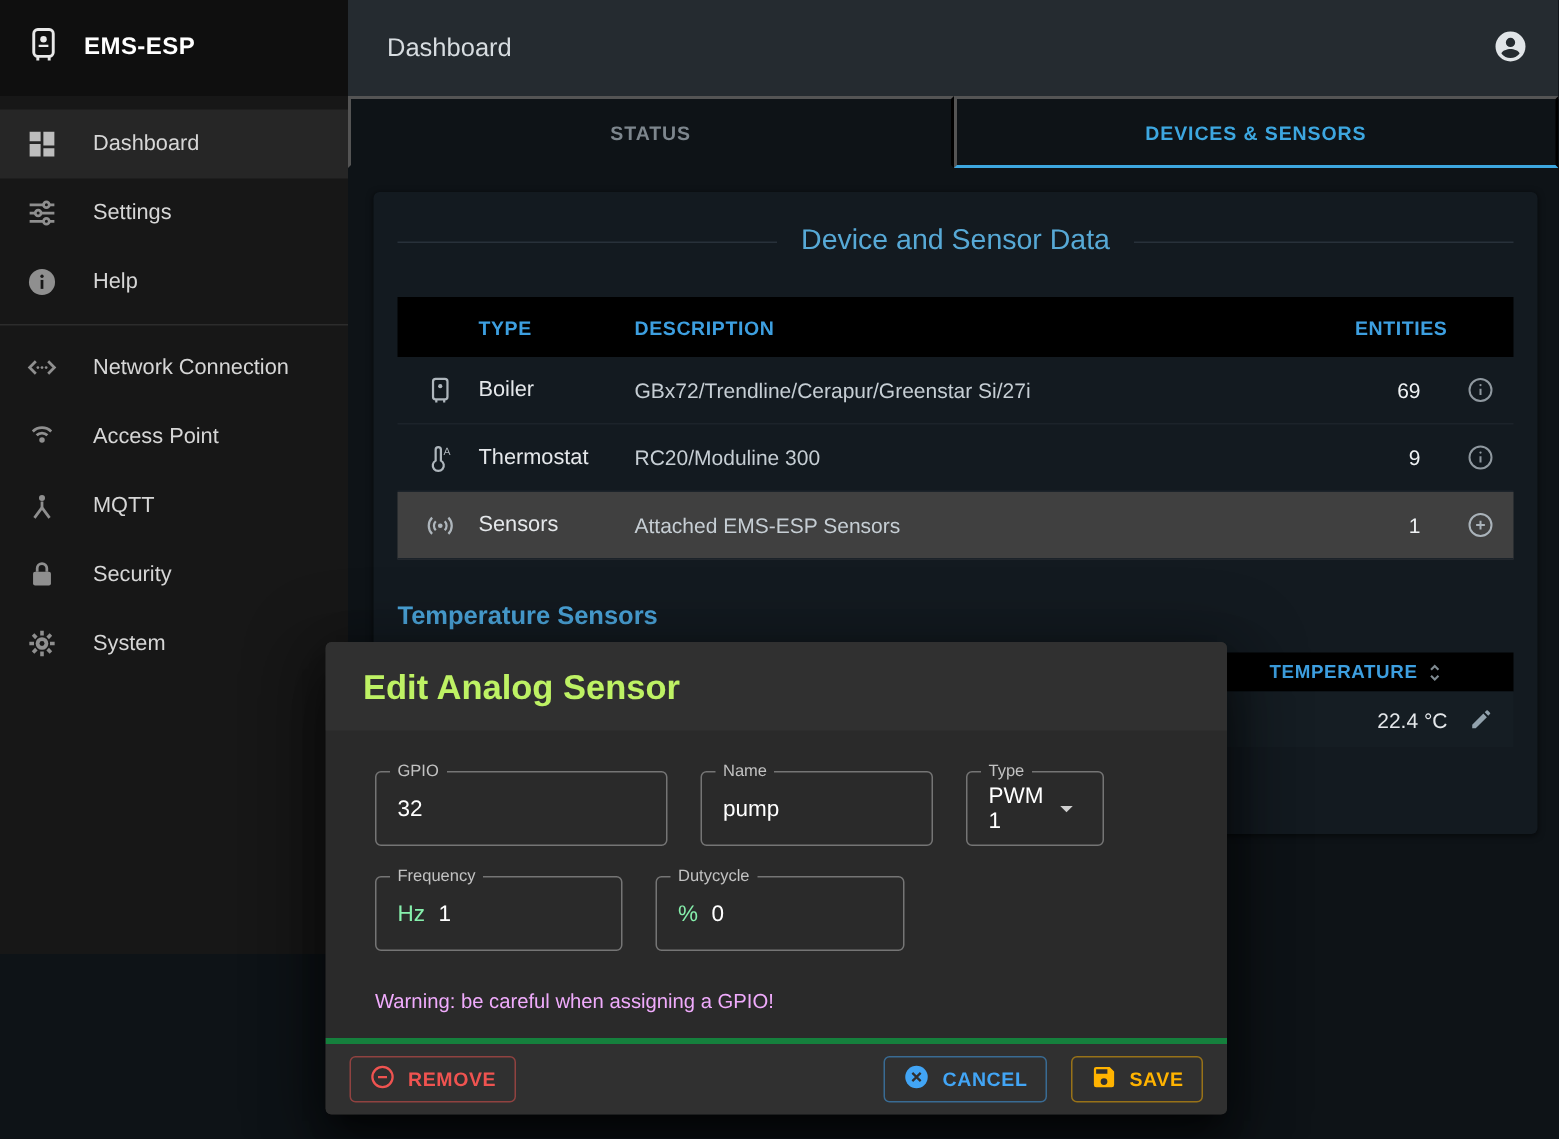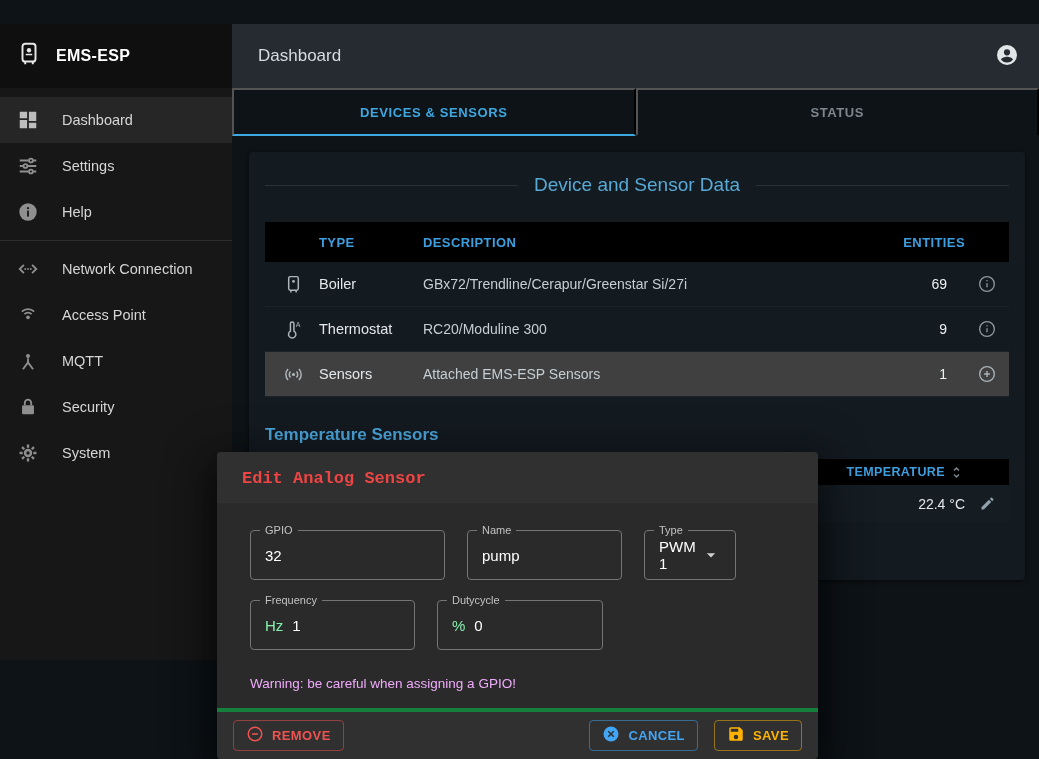--- a/index.html
+++ b/index.html
@@ -1,19 +1,19 @@
 <!DOCTYPE html>
 <html><head>
 <meta charset="utf-8">
 <style>
   * { margin:0; padding:0; box-sizing:border-box; }
   html,body { width:1039px; height:759px; }
   body { font-family:"Liberation Sans", sans-serif; background:#0e1317; overflow:hidden; }
 
-  .screen { position:relative; width:1039px; height:636px; display:flex; background:#0e1317;margin-top:24px; }
+  .screen { position:relative; width:1039px; height:636px; display:flex; background:#0e1317; }
 
   
   .sidebar { width:232px; flex-shrink:0; background:#171717; display:flex; flex-direction:column; }
   .sidebar-header { height:64px; background:#0f0f0f; display:flex; align-items:center; padding:0 16px; gap:14px; color:#e8e8e8; }
   .app-title { color:#fff; font-size:16px; font-weight:700; letter-spacing:.3px; }
   .nav { padding-top:9px; }
   .nav-item { height:46px; display:flex; align-items:center; gap:22px; padding:0 16px; color:#d6d6d6; font-size:14.5px; cursor:pointer; }
   .nav-item .nav-ico { width:24px; display:flex; justify-content:center; color:#8f8f8f; }
   .nav-item.active { background:#262626; }
   .nav-item.active .nav-ico { color:#bdbdbd; }
@@ -49,21 +49,21 @@
   .temp-title { color:#4aa3d8; font-size:17px; font-weight:700; margin:28px 0 14px; }
   .temp-header { background:#000; height:26px; display:flex; align-items:center; justify-content:flex-end; padding-right:44px; color:#3d9fe0; font-size:12.5px; font-weight:700; letter-spacing:.4px; gap:3px; }
   .temp-header .sort { color:#7f8a91; display:flex; cursor:pointer; }
   .temp-row { background:#151d23; height:37px; display:grid; grid-template-columns:1fr 44px; align-items:center; }
   .temp-row .val { justify-self:end; color:#e4e7ea; font-size:14px; }
   .temp-row .edit { display:flex; justify-content:center; color:#92a2ad; cursor:pointer; }
 
   
   .dialog { position:absolute; left:217px; top:428px; width:601px; background:#2a2a2a; border-radius:4px; overflow:hidden; z-index:10;
     box-shadow:0 11px 15px -7px rgba(0,0,0,.5), 0 24px 38px 3px rgba(0,0,0,.40), 0 9px 46px 8px rgba(0,0,0,.34); }
-  .dialog-header { background:#303030; padding:17px 25px 15px; font-size:17px; font-weight:700; color:#ef4444;font-family:Liberation Mono, monospace; }
+  .dialog-header { background:#303030; padding:17px 25px 15px; font-size:23px; font-weight:700; color:#bef264; }
   .dialog-body { padding:27px 33px 0; }
   .field-row { display:flex; gap:22px; margin-bottom:20px; }
   .field { position:relative; height:50px; border:1px solid #757575; border-radius:4px; display:flex; align-items:center; padding:0 14px; }
   .field-label { position:absolute; top:-7px; left:9px; padding:0 5px; background:#2a2a2a; font-size:11px; color:#c2c2c2; }
   .field-value { color:#fff; font-size:15px; }
   .prefix { color:#86efac; margin-right:9px; font-size:15px; }
   .field.select { cursor:pointer; }
   .select-caret { margin-left:auto; color:#cfcfcf; display:flex; }
   .w-gpio { width:195px; } .w-name { width:155px; } .w-type { width:92px; }
   .w-freq { width:165px; } .w-duty { width:166px; }
@@ -185,22 +185,22 @@
       <button class="account-btn">
         <span>
           <svg viewBox="0 0 24 24" width="24" height="24" fill="currentColor">
               <path d="M12 2a10 10 0 1 0 0 20 10 10 0 0 0 0-20zm0 4.2a3.1 3.1 0 1 1 0 6.2 3.1 3.1 0 0 1 0-6.2zm0 13.4a7.8 7.8 0 0 1-6-2.8c.1-2 4-3.1 6-3.1s5.9 1.1 6 3.1a7.8 7.8 0 0 1-6 2.8z"></path>
             </svg>
         </span>
       </button>
     </header>
 
     <div class="tabbar">
+      <button class="tab">STATUS</button>
       <button class="tab active">DEVICES &amp; SENSORS</button>
-      <button class="tab">STATUS</button>
     </div>
 
     <div class="content">
       <div class="card">
 
         <div class="section-title-row">
           <span class="line"></span>
           <span>Device and Sensor Data</span>
           <span class="line"></span>
         </div>

